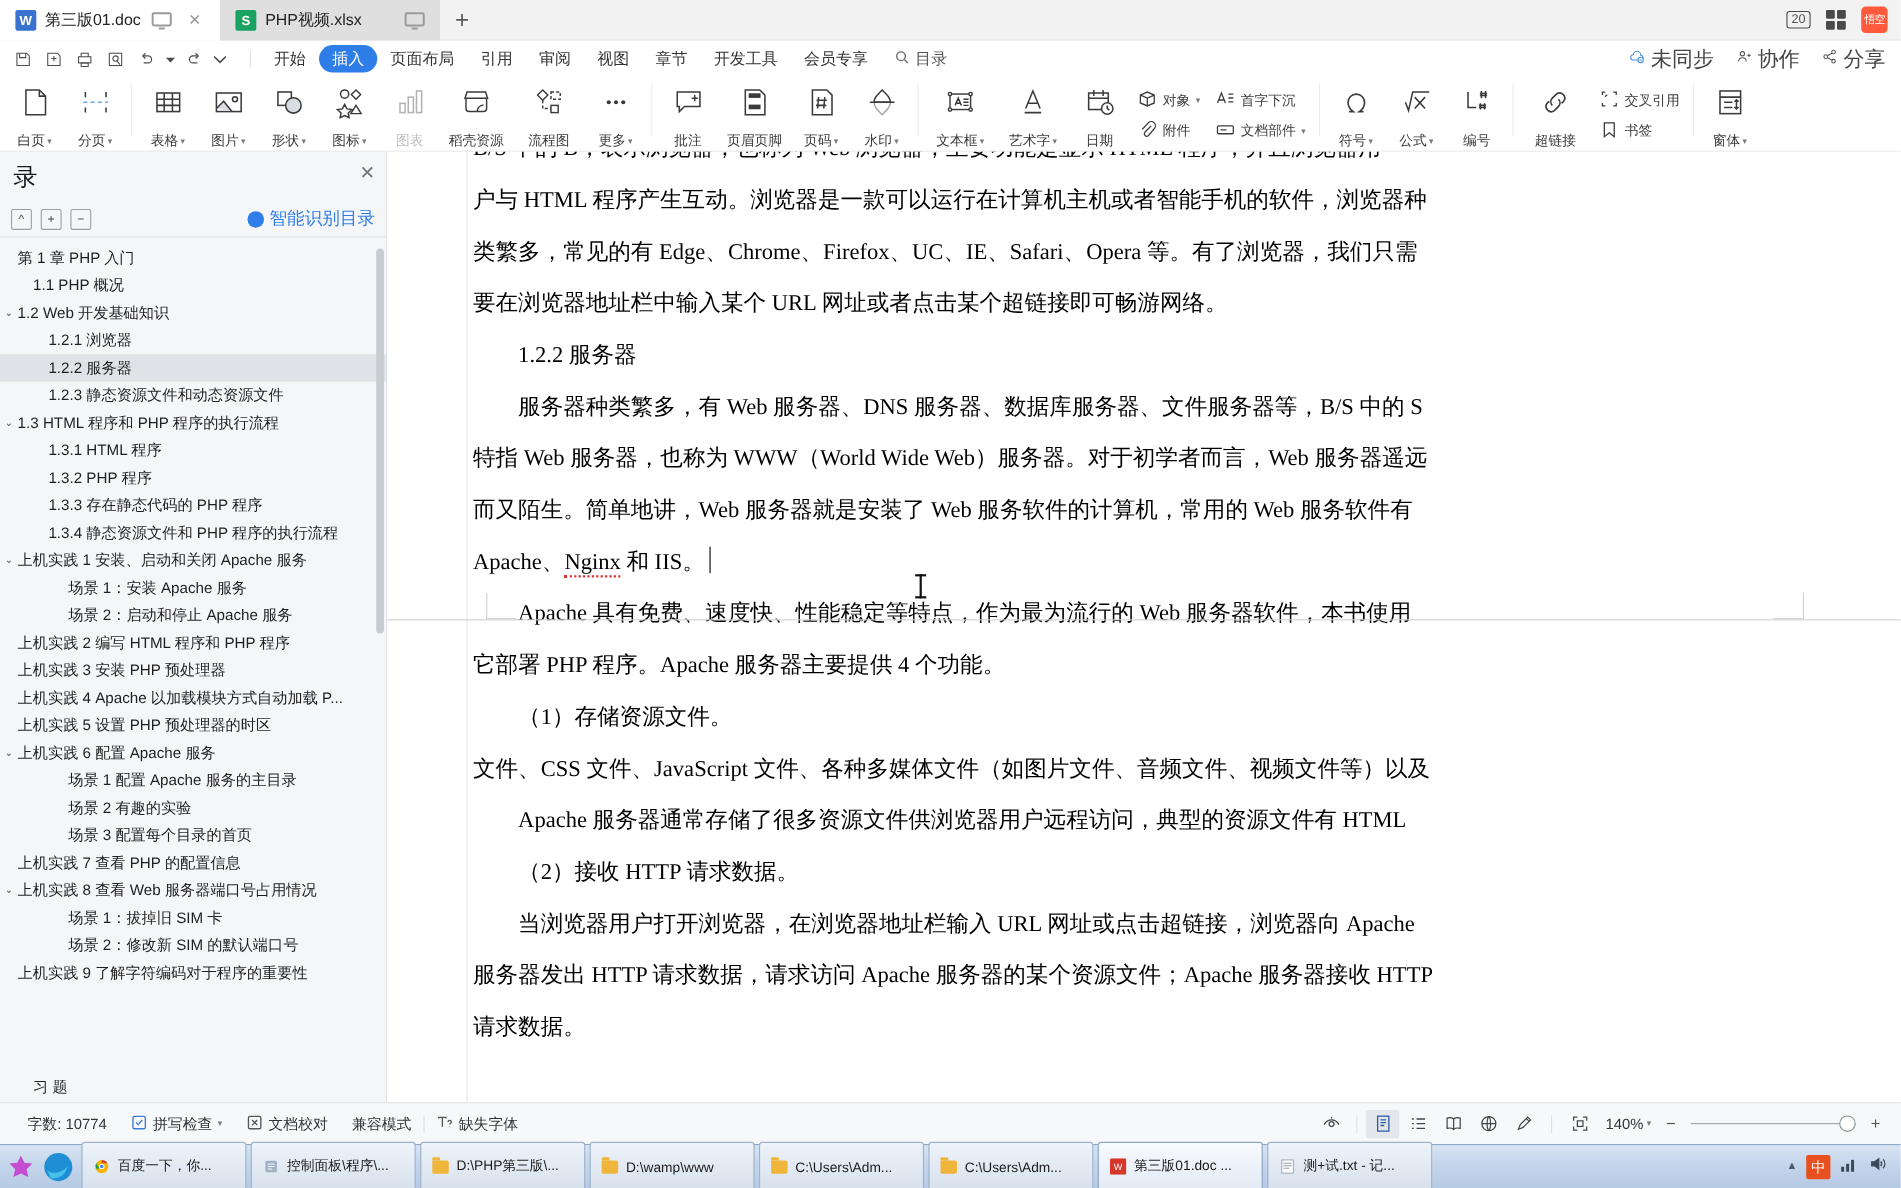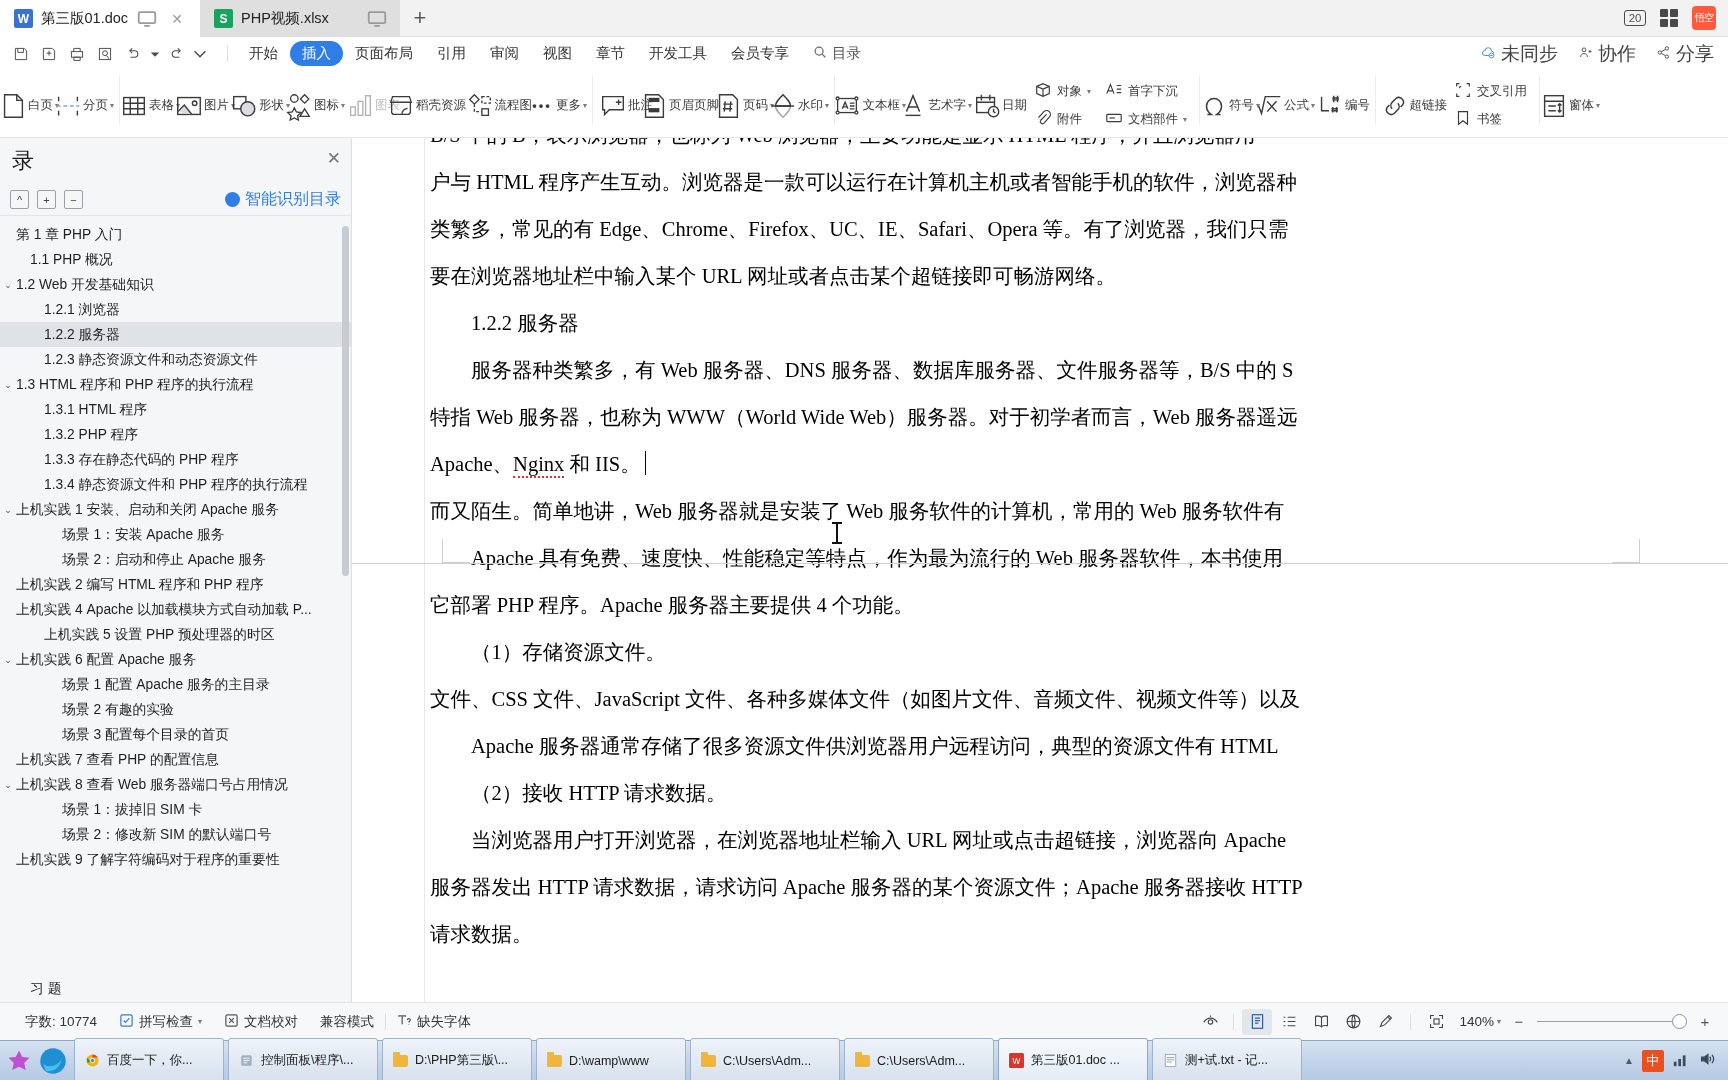--- a/index.html
+++ b/index.html
@@ -73,22 +73,22 @@
 
   
   .ribbon {
     position: absolute; top: 70px; left: 0; width: 1728px; height: 68px;
     background: #fff; display: flex; align-items: flex-start;
     border-bottom: 1px solid #e6e6e6; padding-left: 4px;
   }
   .rgroup { display: flex; align-items: flex-start; height: 68px; }
   .rsep { width:1px; height:48px; background:#ececec; margin: 6px 5px 0 5px; }
   .ritem {
-    width: 55px; height: 66px; display: flex; flex-direction: row;
-    align-items: center; justify-content: flex-end; padding-top: 6px;
+    width: 55px; height: 66px; display: flex; flex-direction: column;
+    align-items: center; justify-content: space-between; padding-top: 6px;
     font-size: 12.5px; color: #3b3b3b; cursor: default;
   }
   .ritem.wide { width: 66px; }
   .ritem .ico { height: 34px; display:flex; align-items:center; justify-content:center; }
   .ritem .ico svg { width: 30px; height: 30px; }
   .ritem .lab { display:flex; align-items:center; gap:2px; line-height: 1.1; white-space:nowrap; }
   .ritem.disabled { color: #bfbfbf; }
   .ritem.disabled .ico svg { opacity: .38; }
   .caret { font-size: 8px; color:#7a7a7a; }
   
@@ -789,25 +789,29 @@
           <div class="toc-row">
             <span class="toc-arrow"></span>
             <span class="toc-text" style="padding-left: 46px;">场景 2：启动和停止 Apache 服务</span>
           </div>
           <div class="toc-row">
             <span class="toc-arrow"></span>
             <span class="toc-text" style="padding-left: 0px;">上机实践 2   编写 HTML 程序和 PHP 程序</span>
           </div>
           <div class="toc-row">
             <span class="toc-arrow"></span>
+            <span class="toc-text" style="padding-left: 0px;">上机实践 3   安装 PHP 预处理器</span>
+          </div>
+          <div class="toc-row">
+            <span class="toc-arrow"></span>
             <span class="toc-text" style="padding-left: 0px;">上机实践 4   Apache 以加载模块方式自动加载 P...</span>
           </div>
           <div class="toc-row">
             <span class="toc-arrow"></span>
-            <span class="toc-text" style="padding-left: 0px; margin-left: 28px;">上机实践 5   设置 PHP 预处理器的时区</span>
+            <span class="toc-text" style="padding-left: 0px;">上机实践 5   设置 PHP 预处理器的时区</span>
           </div>
           <div class="toc-row">
             <span class="toc-arrow">⌄</span>
             <span class="toc-text" style="padding-left: 0px;">上机实践 6   配置 Apache 服务</span>
           </div>
           <div class="toc-row">
             <span class="toc-arrow"></span>
             <span class="toc-text" style="padding-left: 46px;">场景 1   配置 Apache 服务的主目录</span>
           </div>
           <div class="toc-row">
@@ -847,22 +851,22 @@
   <div class="docarea">
     <div class="ruler-left"></div>
     <div class="page" id="doc-page" style="top:-26px;">
         <div class="p noind">B/S 中的 B，表示浏览器，也称为 Web 浏览器，主要功能是显示 HTML 程序，并且浏览器用</div>
         <div class="p noind">户与 HTML 程序产生互动。浏览器是一款可以运行在计算机主机或者智能手机的软件，浏览器种</div>
         <div class="p noind">类繁多，常见的有 Edge、Chrome、Firefox、UC、IE、Safari、Opera 等。有了浏览器，我们只需</div>
         <div class="p noind">要在浏览器地址栏中输入某个 URL 网址或者点击某个超链接即可畅游网络。</div>
         <div class="p">1.2.2    服务器</div>
         <div class="p">服务器种类繁多，有 Web 服务器、DNS 服务器、数据库服务器、文件服务器等，B/S 中的 S</div>
         <div class="p noind">特指 Web 服务器，也称为 WWW（World Wide Web）服务器。对于初学者而言，Web 服务器遥远</div>
+        <div class="p noind">而又陌生。简单地讲，Web 服务器就是安装了 Web 服务软件的计算机，常用的 Web 服务软件有</div>
         <div class="p noind">Apache、<span class="spellwave">Nginx</span> 和 IIS。<span class="caret-bar"></span></div>
-        <div class="p noind">而又陌生。简单地讲，Web 服务器就是安装了 Web 服务软件的计算机，常用的 Web 服务软件有</div>
         <div class="p">Apache 具有免费、速度快、性能稳定等特点，作为最为流行的 Web 服务器软件，本书使用</div>
         <div class="p noind">它部署 PHP 程序。Apache 服务器主要提供 4 个功能。</div>
         <div class="p">（1）存储资源文件。</div>
         <div class="p noind">文件、CSS 文件、JavaScript 文件、各种多媒体文件（如图片文件、音频文件、视频文件等）以及</div>
         <div class="p">Apache 服务器通常存储了很多资源文件供浏览器用户远程访问，典型的资源文件有 HTML</div>
         <div class="p">（2）接收 HTTP 请求数据。</div>
         <div class="p">当浏览器用户打开浏览器，在浏览器地址栏输入 URL 网址或点击超链接，浏览器向 Apache</div>
         <div class="p noind">服务器发出 HTTP 请求数据，请求访问 Apache 服务器的某个资源文件；Apache 服务器接收 HTTP</div>
         <div class="p noind">请求数据。</div>
       </div>

